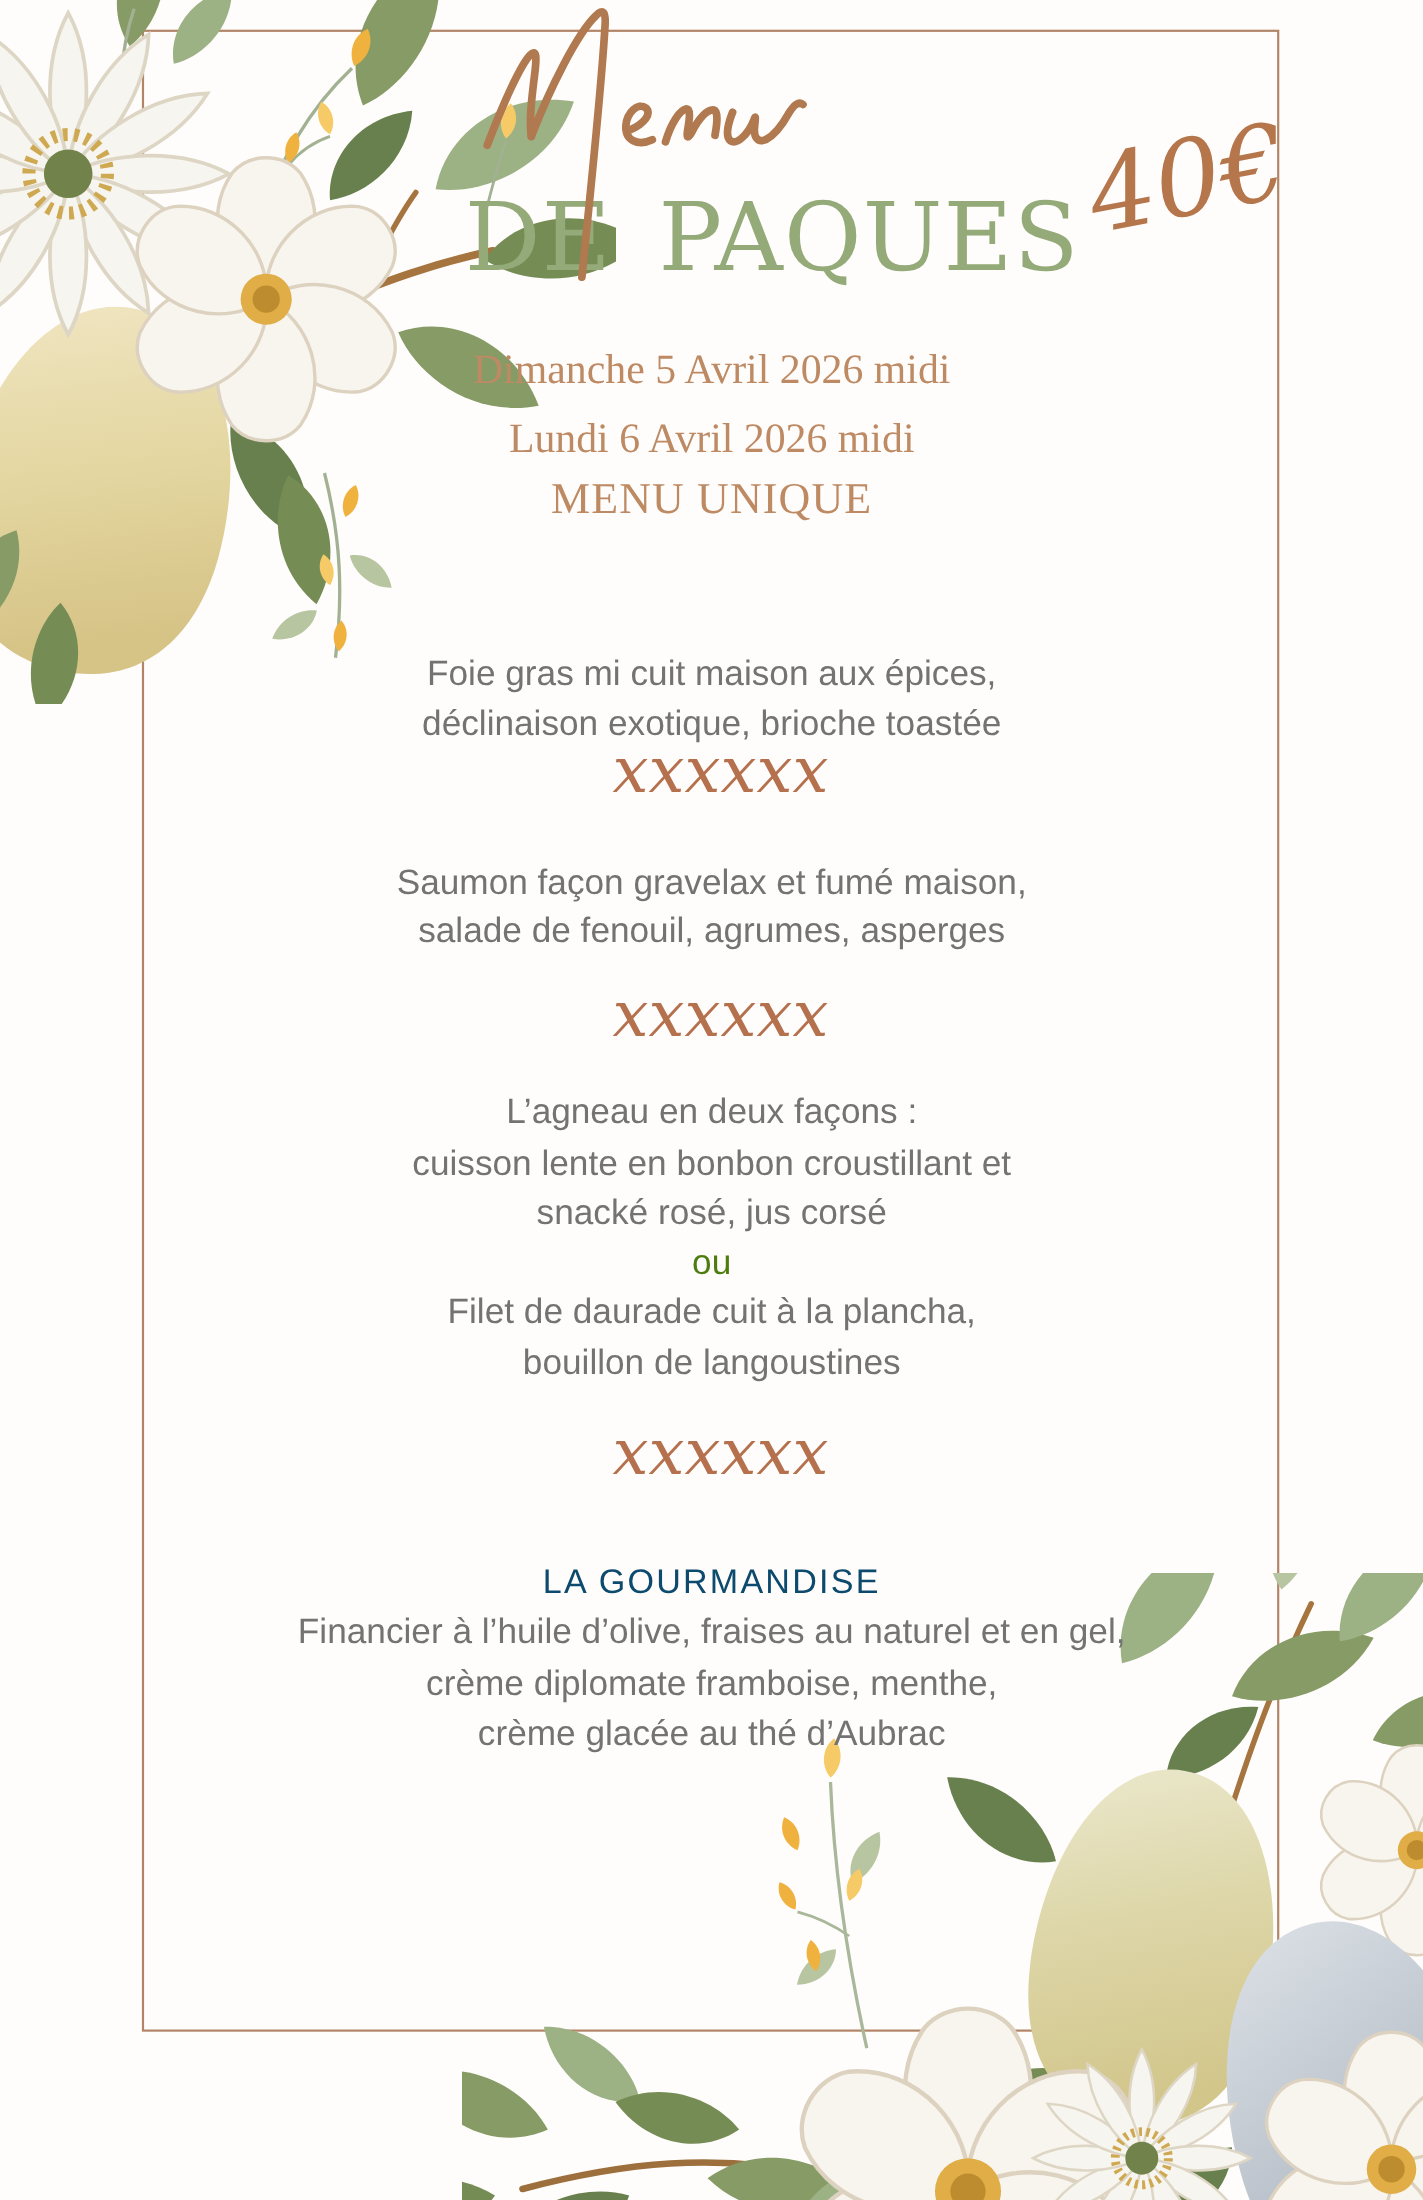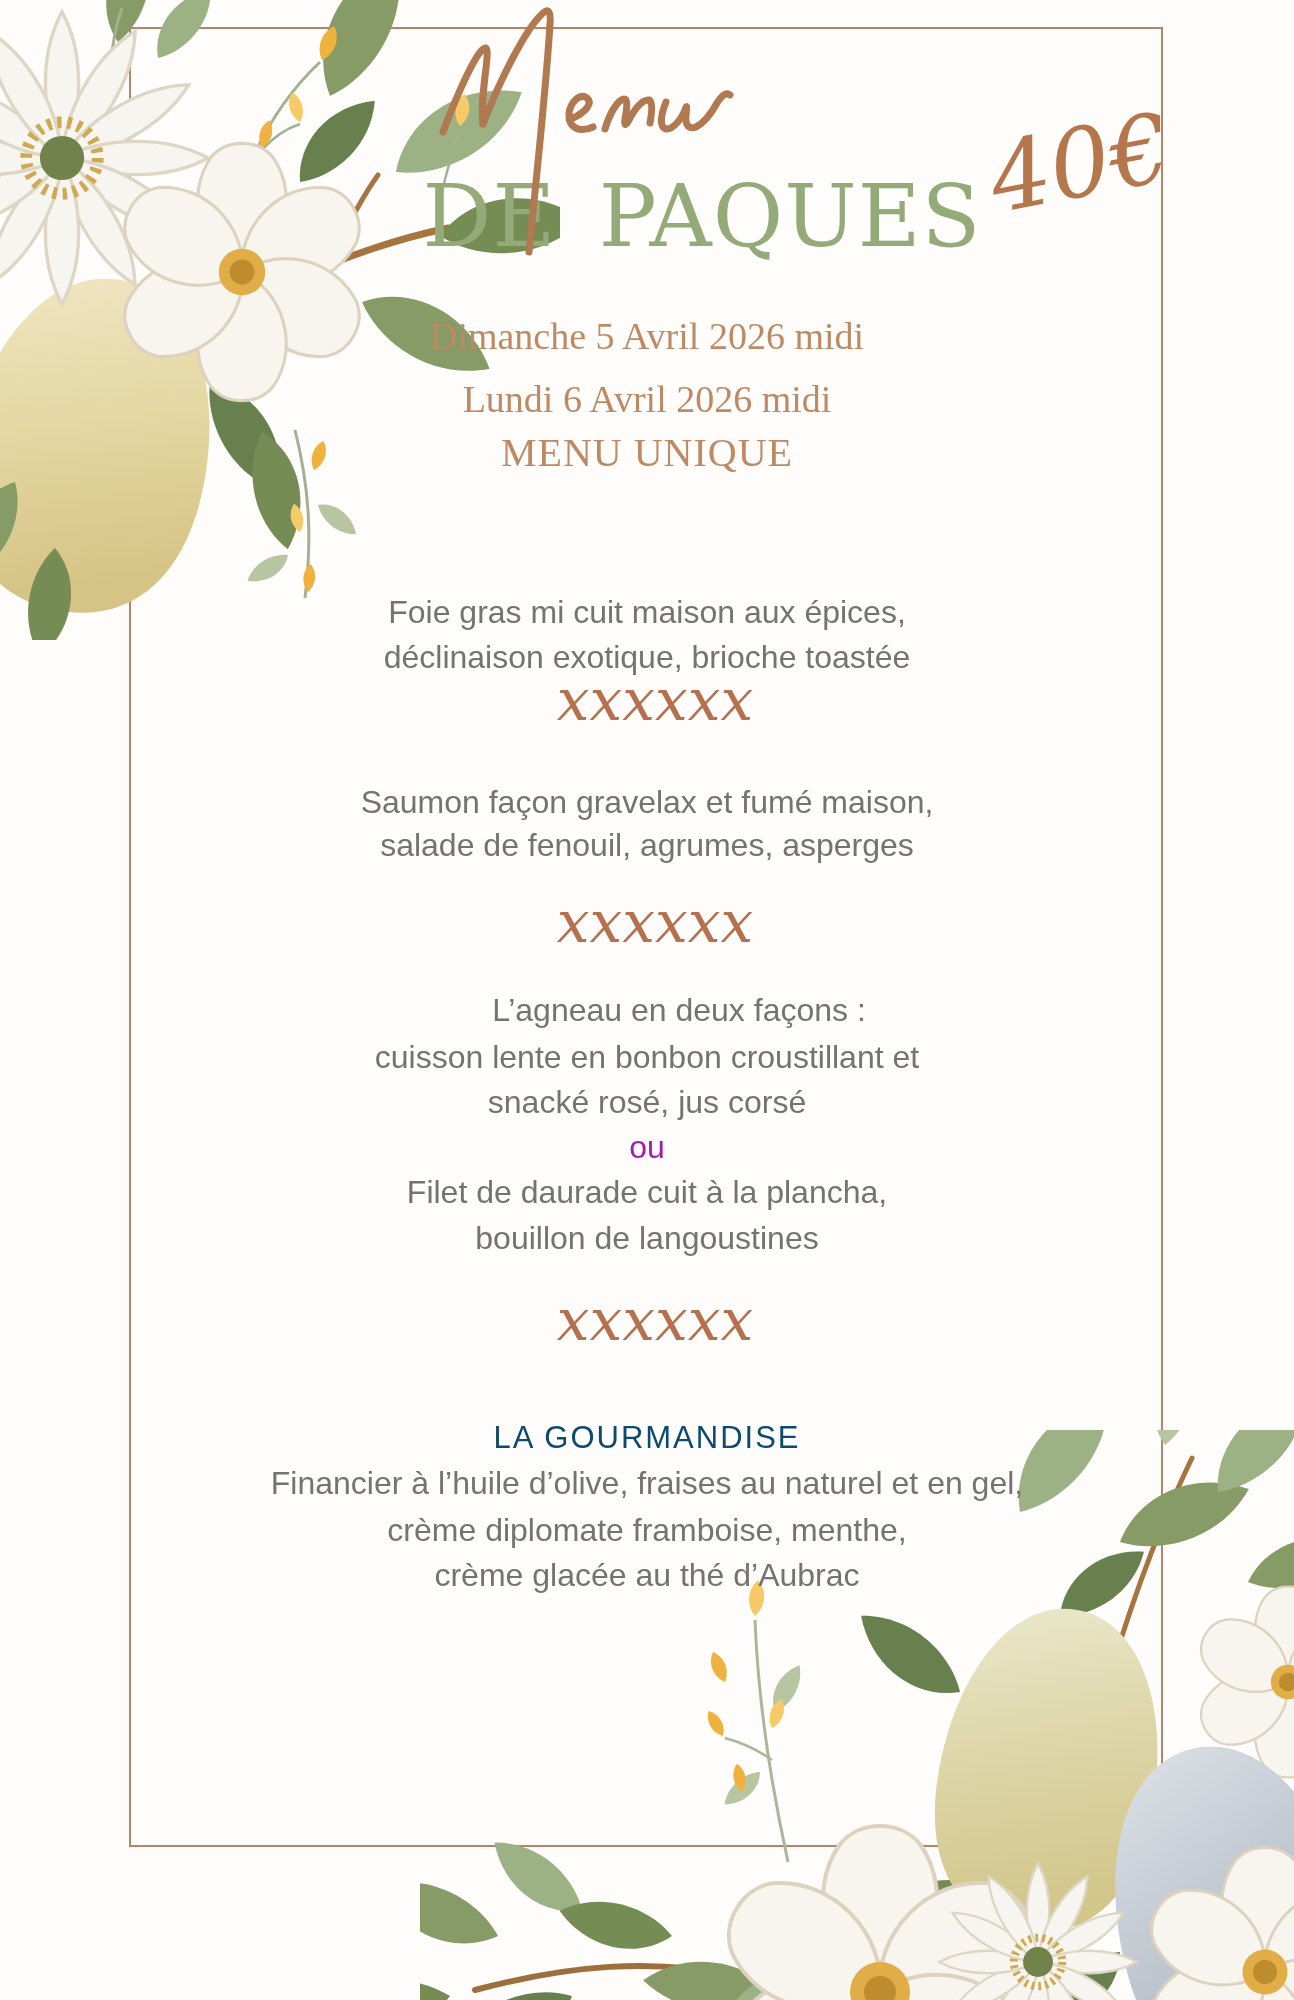--- a/index.html
+++ b/index.html
@@ -8,40 +8,40 @@
   .frame{position:absolute;left:129px;top:27px;width:1030px;height:1816px;
          border:2px solid #b28568;z-index:1;}
   .decor{position:absolute;z-index:2;}
   #decor-tl{left:0;top:0;}
   #decor-br{left:420px;top:1430px;}
   .textlayer{position:absolute;left:129px;top:0;width:1036px;height:1508px;z-index:3;}
   .line{position:absolute;left:0;width:100%;text-align:center;white-space:nowrap;}
   .date{font-family:"Liberation Serif",serif;font-size:38px;color:#bd8a64;}
   .menu-unique{font-family:"Liberation Serif",serif;font-size:40px;letter-spacing:1px;color:#bd8a64;}
   .body-line{font-family:"Liberation Sans",sans-serif;font-weight:500;font-size:32px;color:#737373;}
-  .or-line{font-family:"Liberation Sans",sans-serif;font-weight:500;font-size:32px;color:#a21caf;}
+  .or-line{font-family:"Liberation Sans",sans-serif;font-weight:500;font-size:32px;color:#4d7c0f;}
   .dessert-title{font-family:"Liberation Sans",sans-serif;font-weight:500;font-size:31px;
                  letter-spacing:2px;color:#0c4a6e;}
   .divider{font-family:"DejaVu Serif",serif;font-style:italic;font-size:58px;color:#b5714e;
            transform:translateX(8px);}
   .subtitle{position:absolute;left:0;top:166px;width:100%;text-align:center;white-space:nowrap;
             font-family:"DejaVu Serif",serif;font-size:86px;color:#94aa78;letter-spacing:1px;
             word-spacing:14px;transform:translateX(55px);z-index:3;}
   .price{position:absolute;left:960px;top:108px;width:240px;text-align:center;
          font-family:"DejaVu Serif",serif;font-style:italic;font-size:95px;color:#b5764c;
          transform:rotate(-11deg);z-index:4;}
   .script-title{position:absolute;left:430px;top:0;width:320px;height:270px;z-index:4;}
   .sr{position:absolute;width:1px;height:1px;overflow:hidden;clip:rect(0 0 0 0);white-space:nowrap;}
   
   .d1{top:314px;} .d2{top:377px;} .d3{top:429px;}
   .s1a{top:594px;} .s1b{top:639px;}
   .dv1{top:666px;}
   .s2a{top:784px;} .s2b{top:827px;}
   .dv2{top:888px;}
-  .s3a{top:992px;padding-left:32px;} .s3b{top:1039px;} .s3c{top:1084px;}
+  .s3a{top:992px;} .s3b{top:1039px;} .s3c{top:1084px;}
   .orp{top:1129px;}
   .s4a{top:1174px;} .s4b{top:1220px;}
   .dv3{top:1286px;}
   .g0{top:1420px;} .g1{top:1465px;} .g2{top:1512px;text-align:center;} .g3{top:1557px;}
 </style>
 </head>
 <body>
 
 <div class="page">
 

